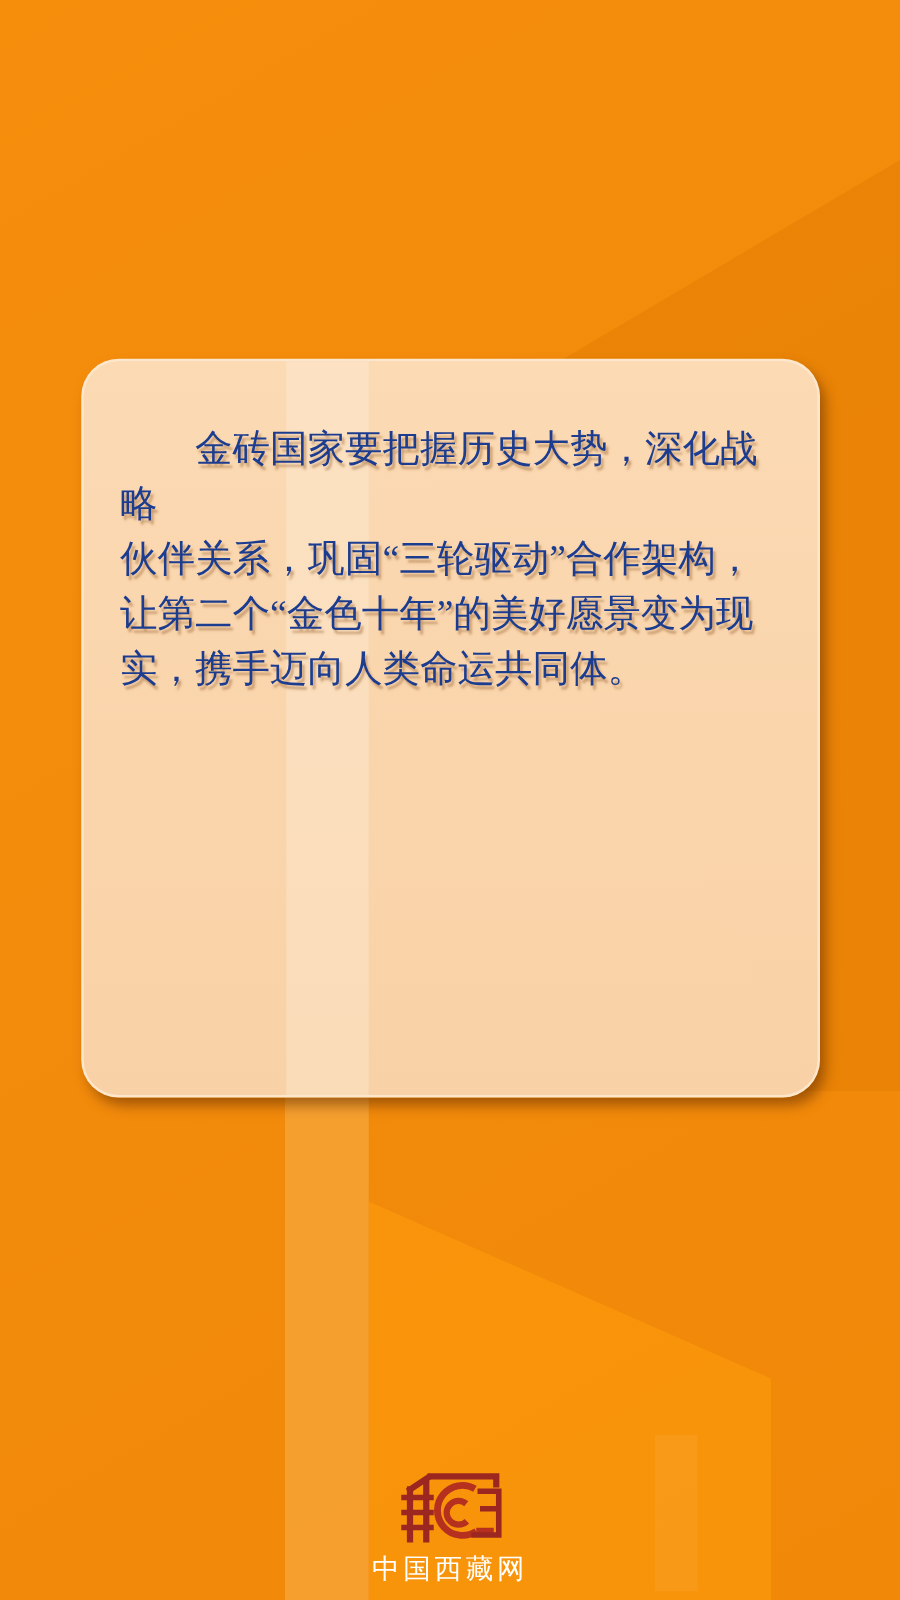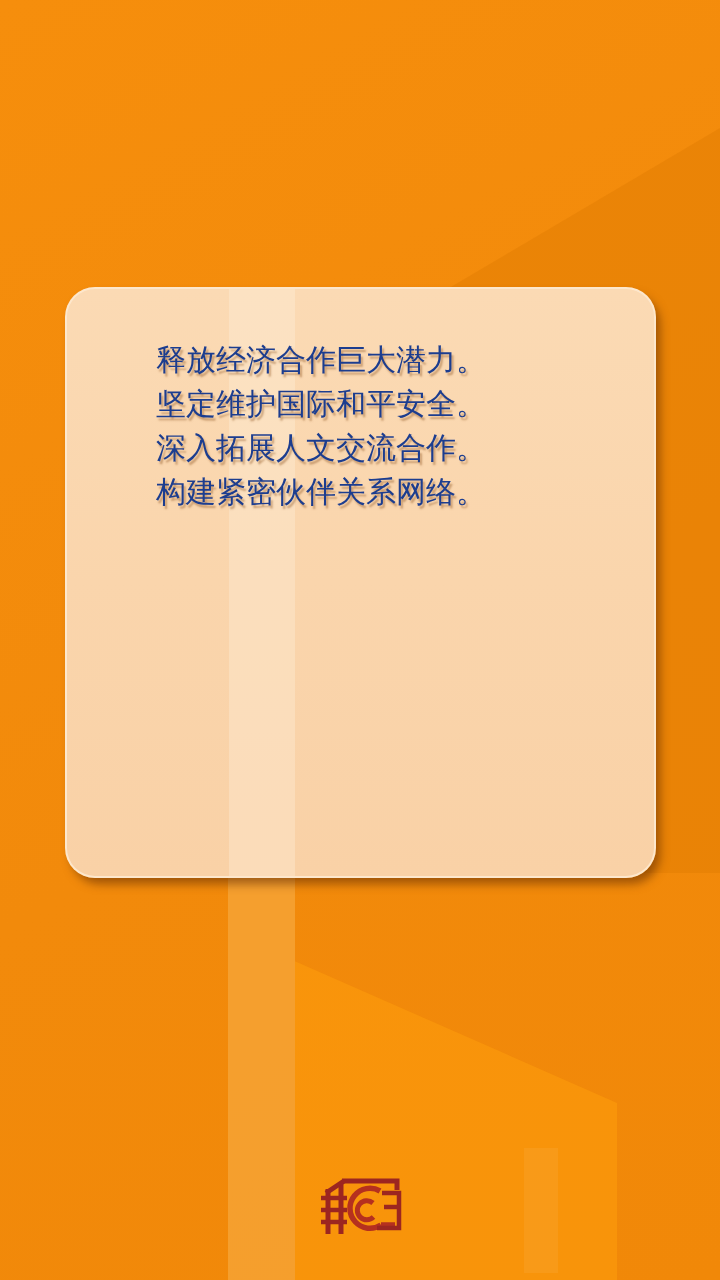--- a/index.html
+++ b/index.html
@@ -93,39 +93,40 @@
 <div class="stage">
 
   <div class="bg-base"></div>
   <div class="bg-shape-topright"></div>
   <div class="bg-shape-bottom-bright"></div>
   <div class="bg-strip-below-card"></div>
   <div class="bg-glint"></div>
 
   <div class="quote-card">
     <div class="quote-card-inner">
-      <p class="quote-text">　　释放经济合作巨大潜力。
-　　坚定维护国际和平安全。
-　　深入拓展人文交流合作。
-　　构建紧密伙伴关系网络。</p>
+      <p class="quote-text">　　金砖国家要把握历史大势，深化战略
+伙伴关系，巩固“三轮驱动”合作架构，
+让第二个“金色十年”的美好愿景变为现
+实，携手迈向人类命运共同体。</p>
     </div>
   </div>
 
   <div class="footer">
     <svg class="site-logo" viewBox="0 0 84 62" fill="none" xmlns="http://www.w3.org/2000/svg">
 
       <path d="M10 13 V58" stroke="#9C2620" stroke-width="5"></path>
       <path d="M23 8 V58" stroke="#9C2620" stroke-width="5"></path>
       <path d="M3 22 H29 M3 34 H29 M3 46 H29" stroke="#9C2620" stroke-width="4.5"></path>
 
       <path d="M8 17 L26 5" stroke="#9C2620" stroke-width="5"></path>
       <path d="M24 5 H79 V14" stroke="#9C2620" stroke-width="5"></path>
 
       <path d="M62 15 A 20 20 0 1 0 63 49" stroke="#B5301F" stroke-width="5.5"></path>
       <path d="M63 49 H77" stroke="#B5301F" stroke-width="5.5"></path>
       <path d="M55 27 A 9.5 9.5 0 1 0 55.5 41" stroke="#B5301F" stroke-width="5"></path>
 
       <path d="M64 17 H81 V52 H59" stroke="#9C2620" stroke-width="4.5"></path>
       <path d="M66 31 H81" stroke="#9C2620" stroke-width="4.5"></path>
     </svg>
+    <span class="site-name">中国西藏网</span>
   </div>
 
 </div>
 
 </body></html>

